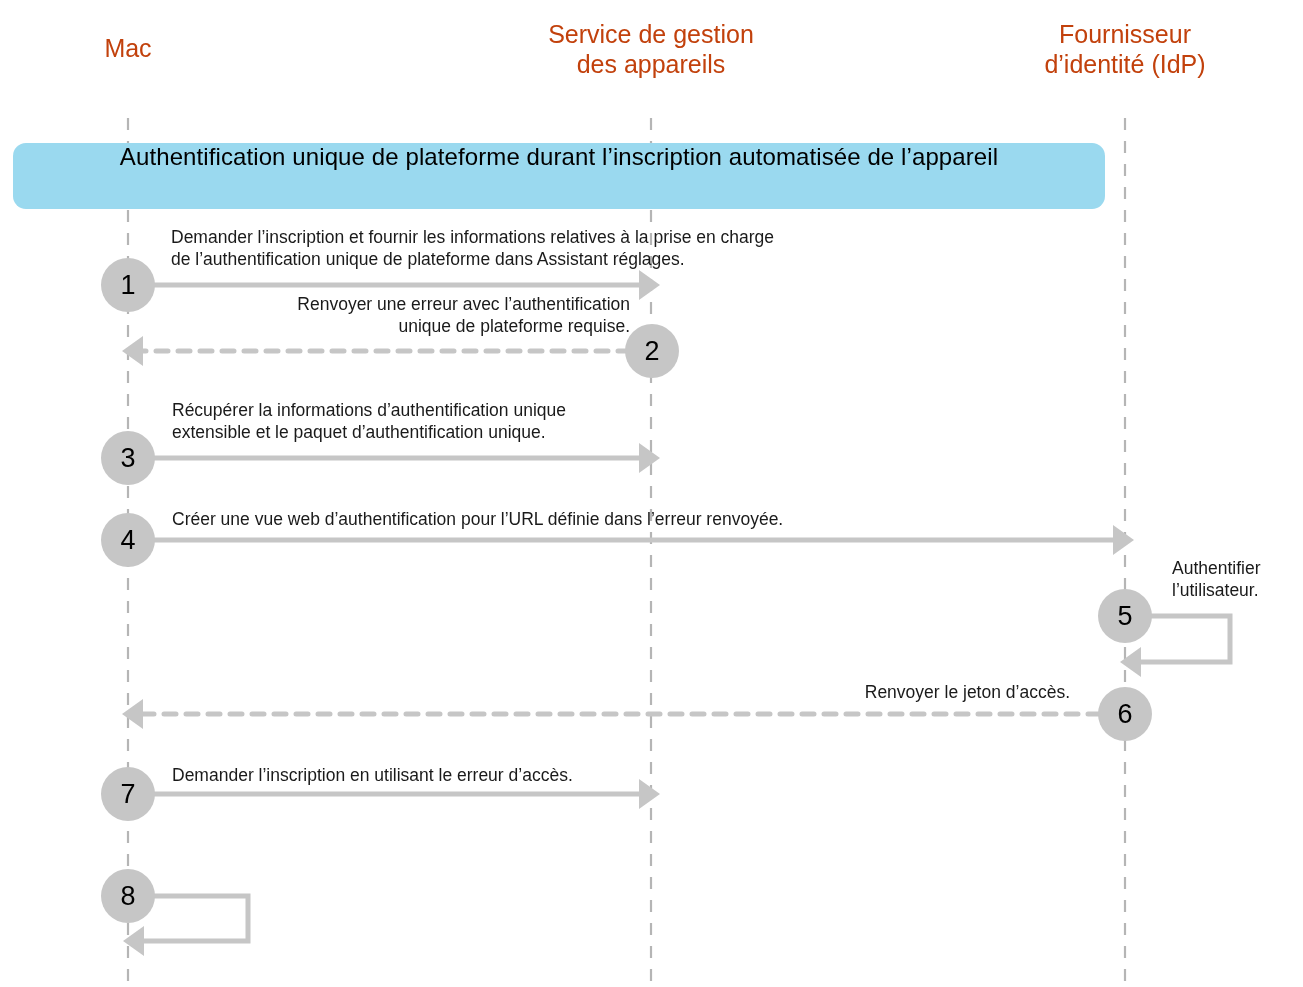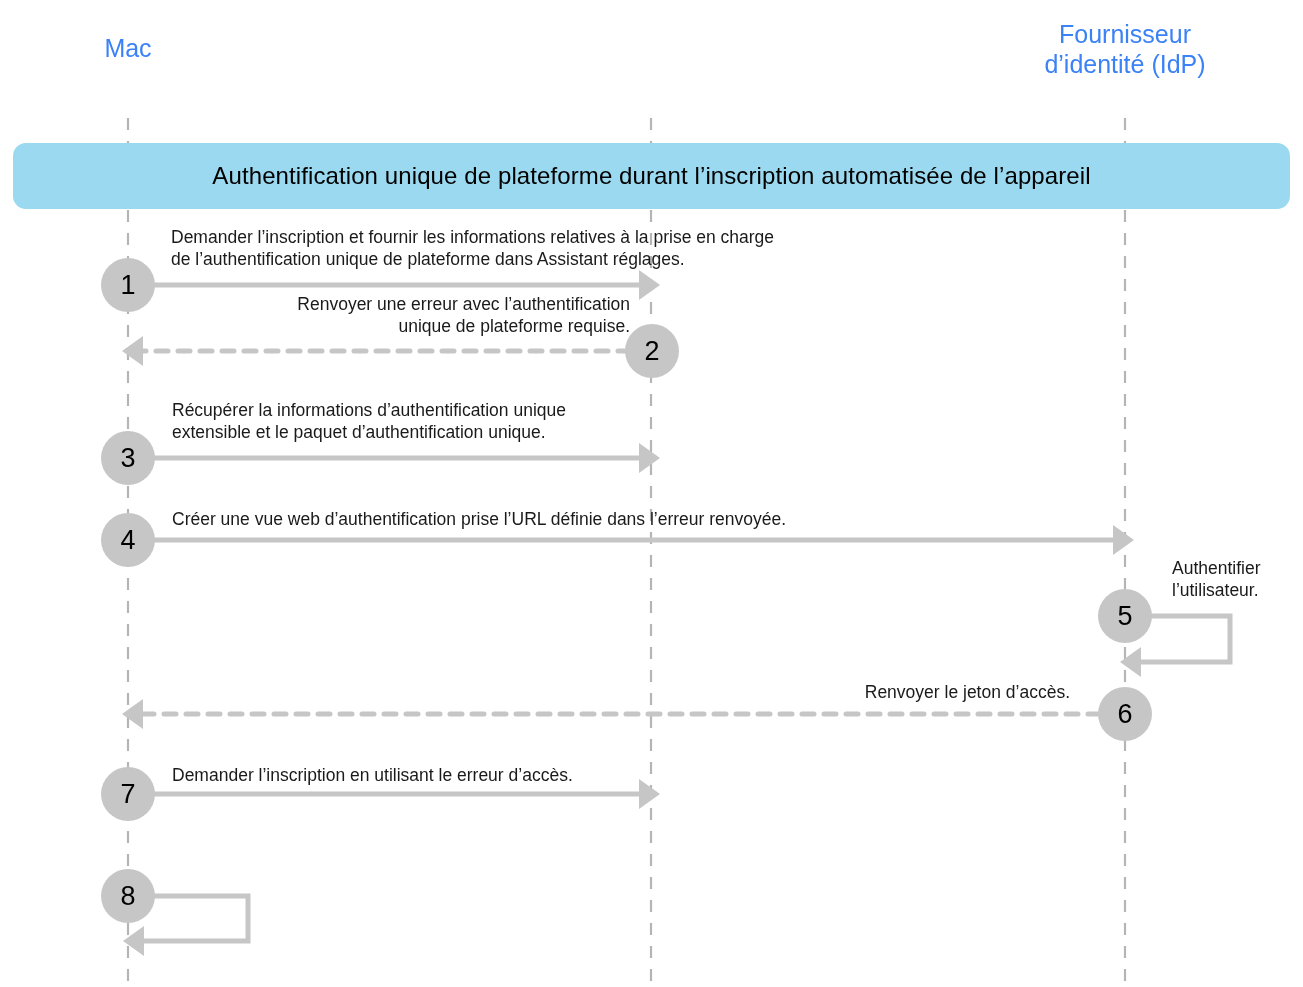--- a/index.html
+++ b/index.html
@@ -24,33 +24,33 @@
     left: 0;
     top: 0;
     width: 1303px;
     height: 987px;
   }
   .actor-label {
     position: absolute;
     text-align: center;
     font-size: 25px;
     line-height: 30px;
-    color: #3b82f6;
+    color: #c2410c;
     white-space: pre-line;
   }
   .phase-banner {
     position: absolute;
     left: 13px;
     top: 143px;
-    width: 1277px;
+    width: 1092px;
     height: 66px;
     background: #9ad9ef;
     border-radius: 13px;
     display: flex;
-    align-items: center;
+    align-items: flex-start;
     justify-content: center;
   }
   .phase-banner-text {
     font-size: 24px;
     color: #000000;
     letter-spacing: 0.1px;
   }
   .msg-label {
     position: absolute;
     font-size: 17.5px;
@@ -109,37 +109,39 @@
     <path d="M1148,616 L1230,616 L1230,662 L1140,662" stroke="#c6c6c6" stroke-width="5" fill="none" stroke-linejoin="miter" marker-end="url(#ah-left)"></path>
 
     <line x1="1100" y1="714" x2="142" y2="714" stroke="#c6c6c6" stroke-width="5" stroke-dasharray="12 10" stroke-linecap="round" marker-end="url(#ah-left)"></line>
 
     <line x1="152" y1="794" x2="640" y2="794" stroke="#c6c6c6" stroke-width="5" marker-end="url(#ah-right)"></line>
 
     <path d="M150,896 L248,896 L248,941 L143,941" stroke="#c6c6c6" stroke-width="5" fill="none" stroke-linejoin="miter" marker-end="url(#ah-left)"></path>
   </svg>
 
   <div class="actor-label" style="left:28px; top:33px; width:200px;">Mac</div>
+  <div class="actor-label" style="left:451px; top:19px; width:400px;">Service de gestion
+des appareils</div>
   <div class="actor-label" style="left:945px; top:19px; width:360px;">Fournisseur
 d’identité (IdP)</div>
 
   <div class="phase-banner">
     <span class="phase-banner-text">Authentification unique de plateforme durant l’inscription automatisée de l’appareil</span>
   </div>
 
   <div class="msg-label left" style="left:171px; top:226px; width:780px;">Demander l’inscription et fournir les informations relatives à la prise en charge
 de l’authentification unique de plateforme dans Assistant réglages.</div>
 
   <div class="msg-label right" style="left:180px; top:293px; width:450px;">Renvoyer une erreur avec l’authentification
 unique de plateforme requise.</div>
 
   <div class="msg-label left" style="left:172px; top:399px; width:560px;">Récupérer la informations d’authentification unique
 extensible et le paquet d’authentification unique.</div>
 
-  <div class="msg-label left" style="left:172px; top:508px; width:900px;">Créer une vue web d’authentification prise l’URL définie dans l’erreur renvoyée.</div>
+  <div class="msg-label left" style="left:172px; top:508px; width:900px;">Créer une vue web d’authentification pour l’URL définie dans l’erreur renvoyée.</div>
 
   <div class="msg-label left" style="left:1172px; top:557px; width:160px;">Authentifier
 l’utilisateur.</div>
 
   <div class="msg-label right" style="left:640px; top:681px; width:430px;text-align:right;">Renvoyer le jeton d’accès.</div>
 
   <div class="msg-label left" style="left:172px; top:764px; width:620px;">Demander l’inscription en utilisant le erreur d’accès.</div>
 
 
   <div class="step-badge" style="left:101px; top:258px;">1</div>

